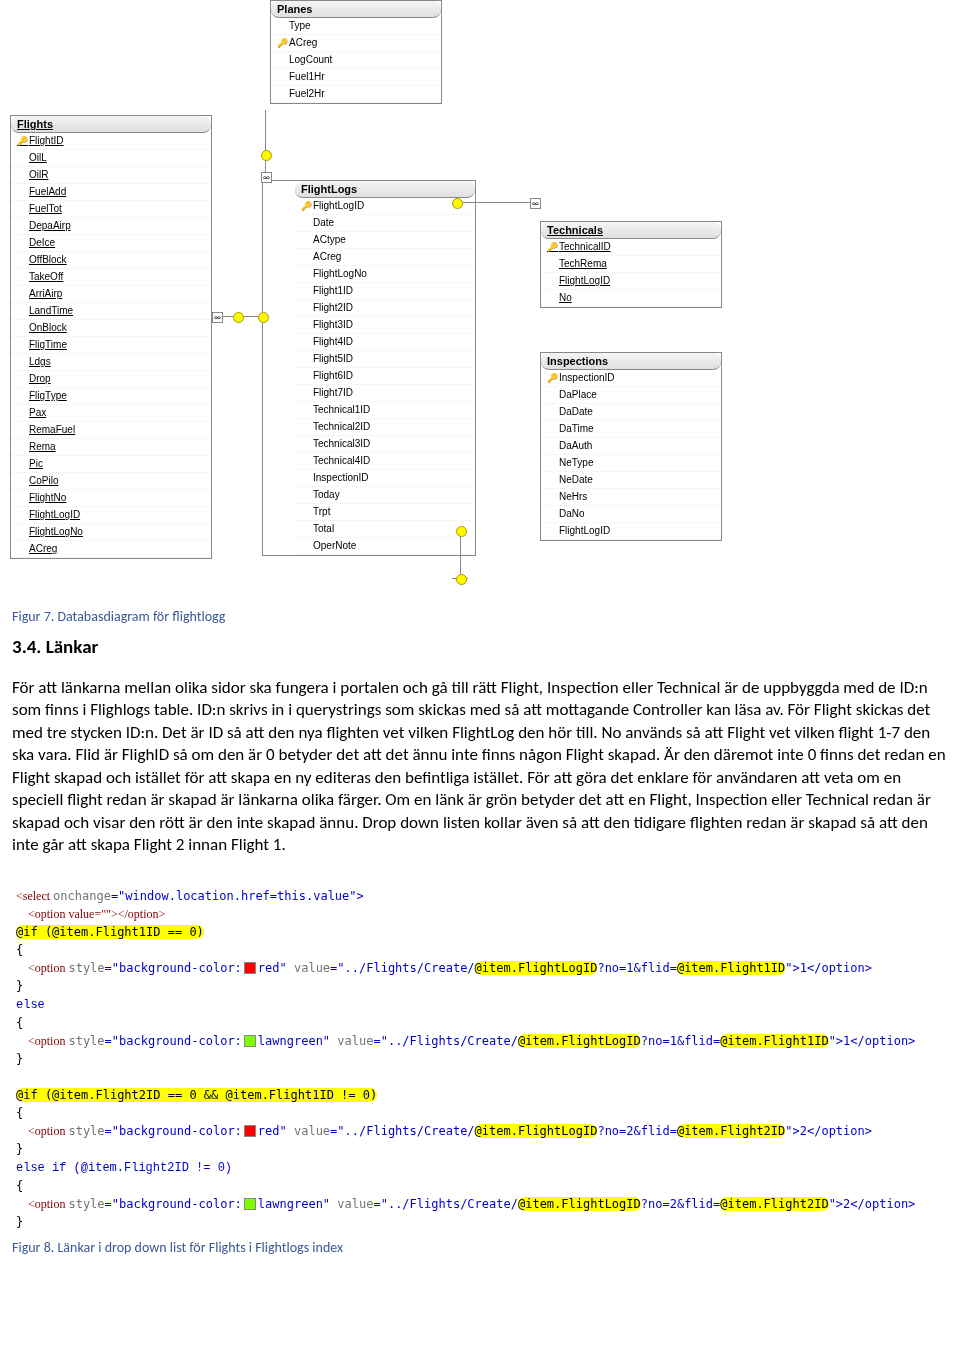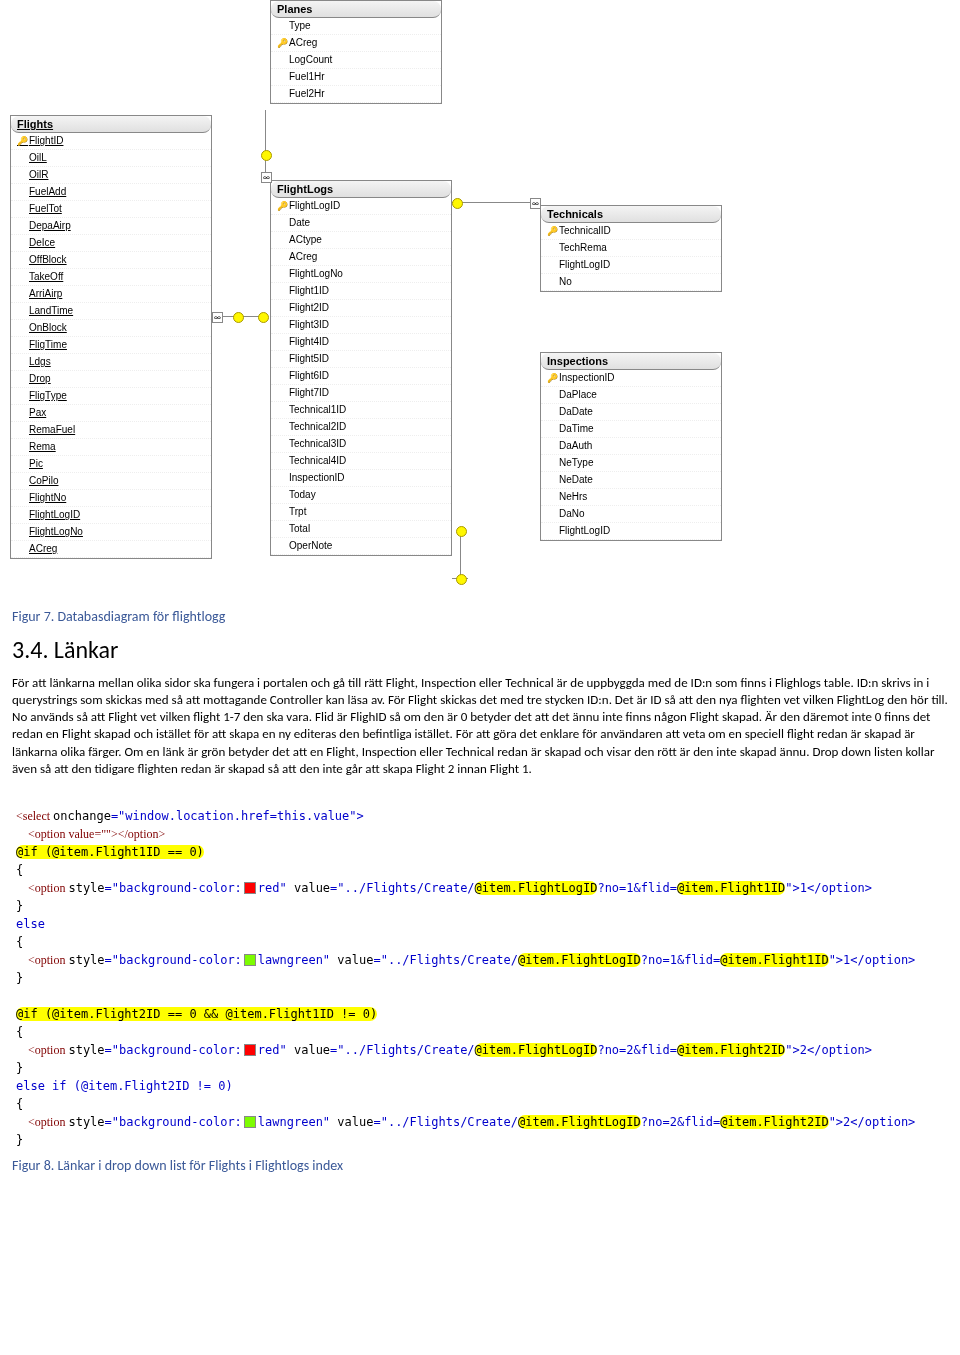--- a/index.html
+++ b/index.html
@@ -64,42 +64,43 @@
     line-height: 8px;
     text-align: center;
     border-radius: 0;
   }
   .caption {
     color: #3b5998;
     font-size: 14px;
     margin: 4px 0 10px 12px;
   }
   .section-num {
-    font-size: 24px;
-    margin: 6px 0 10px 12px;
+    font-size: 19px;
+    margin: 6px 0 19px 12px;
+    font-weight: bold;
   }
   .body-text {
     margin: 0 12px 8px 12px;
-    font-size: 13px;
+    font-size: 17px;
     line-height: 1.32;
     text-align: left;
   }
   .code-block {
     font-family: Consolas, monospace;
     font-size: 12px;
     background: #fff;
     margin: 4px 12px;
     padding: 4px;
     white-space: pre;
     line-height: 1.5;
   }
   .code-block .tag { color: #800000; font-family: Liberation Serif, serif; }
-  .code-block .attr { color: #000000; }
+  .code-block .attr { color: #737373; }
   .code-block .str { color: #0000cc; }
-  .code-block .kw { color: #0000cc; }
+  .code-block .kw { color: #0000cc; font-family: Liberation Mono, monospace; }
   .code-block .hl { background: #ffff00; border-radius: 7px; }
   .code-block .sw-red { display:inline-block; width:10px; height:10px; background:#ff0000; border:1px solid #888; vertical-align:middle; margin:0 2px; }
   .code-block .sw-green{ display:inline-block; width:10px; height:10px; background:#7cfc00; border:1px solid #888; vertical-align:middle; margin:0 2px; }
 </style>
 </head>
 <body>
 
 <div class="diagram-area">
 
   <div class="dbtable" id="tbl-planes" style="left:270px; top:0; width:170px;">
@@ -227,21 +228,21 @@
           <span class="key"></span>
           <span>FlightLogNo</span>
         </div>
         <div class="field">
           <span class="key"></span>
           <span>ACreg</span>
         </div>
       </div>
   </div>
 
-  <div class="dbtable" id="tbl-flightlogs" style="left:270px; top:180px; width:180px;">
+  <div class="dbtable" id="tbl-flightlogs" style="left:262px; top:180px; width:180px;padding-left:32px;">
     <div class="title">FlightLogs</div>
     <div class="fields">
         <div class="field">
           <span class="key">🔑</span>
           <span>FlightLogID</span>
         </div>
         <div class="field">
           <span class="key"></span>
           <span>Date</span>
         </div>
@@ -317,21 +318,21 @@
           <span class="key"></span>
           <span>Total</span>
         </div>
         <div class="field">
           <span class="key"></span>
           <span>OperNote</span>
         </div>
       </div>
   </div>
 
-  <div class="dbtable" id="tbl-technicals" style="left:540px; top:205px; width:180px;">
+  <div class="dbtable" id="tbl-technicals" style="left:540px; top:221px; width:180px;text-decoration:underline;">
     <div class="title">Technicals</div>
     <div class="fields">
         <div class="field">
           <span class="key">🔑</span>
           <span>TechnicalID</span>
         </div>
         <div class="field">
           <span class="key"></span>
           <span>TechRema</span>
         </div>

